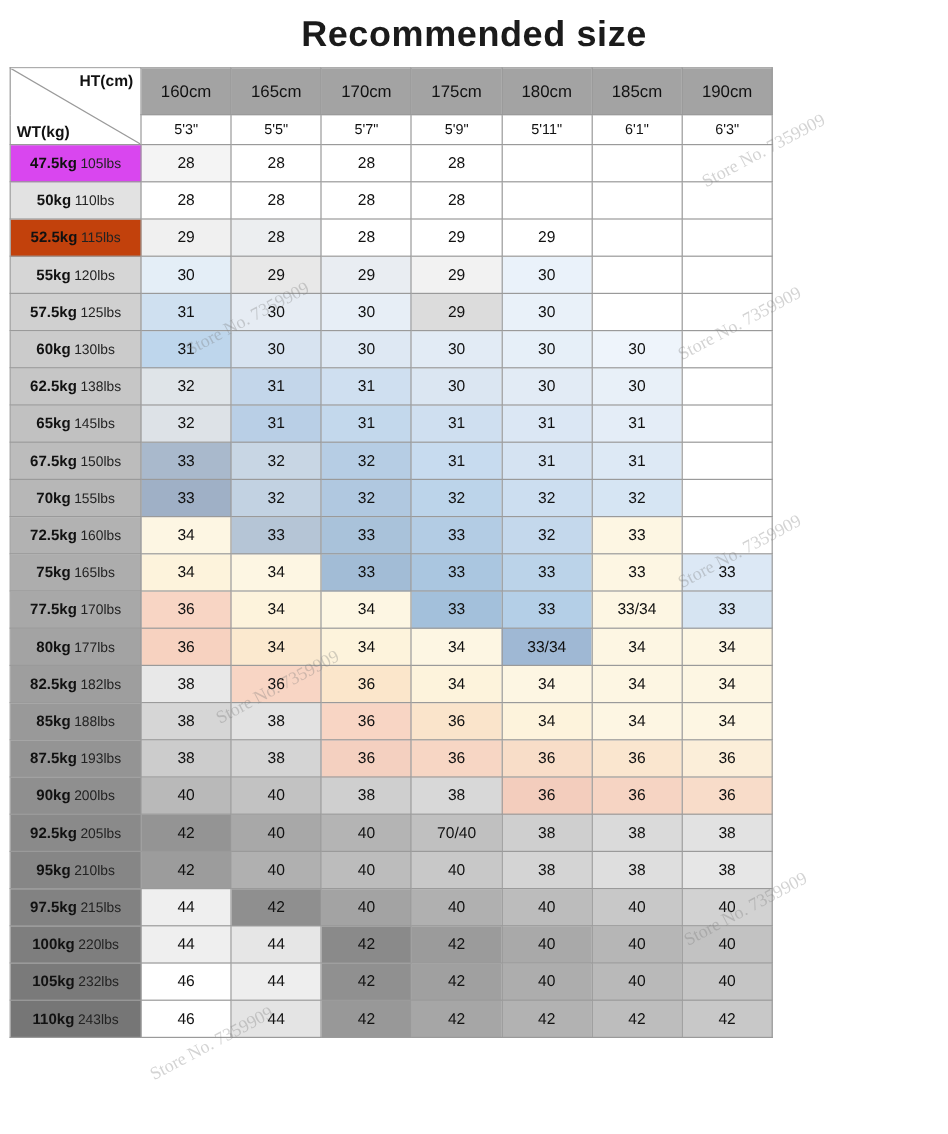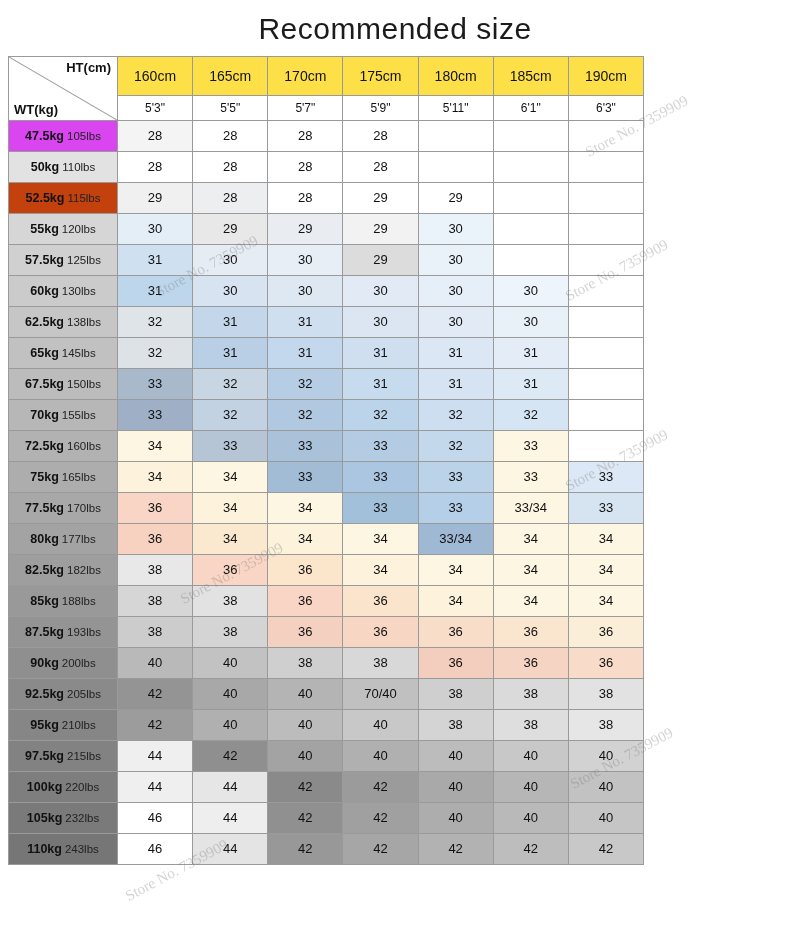--- a/index.html
+++ b/index.html
@@ -16,21 +16,21 @@
     overflow: hidden;
   }
   .page {
     width: 790px;
     box-sizing: border-box;
     padding: 0 8px;
   }
   .title {
     text-align: center;
     font-size: 30px;
-    font-weight: normal;
+    font-weight: bold;
     letter-spacing: 0.5px;
     margin: 12px 0 10px 0;
     color: #1b1b1b;
   }
   .subtitle {
     font-size: 11.5px;
     line-height: 16px;
     color: #333;
     margin: 0 0 12px 2px;
     max-width: 770px;
@@ -74,21 +74,21 @@
   .corner .wt {
     position: absolute;
     left: 5px;
     bottom: 3px;
     font-weight: bold;
     font-size: 13px;
   }
   th.hcm {
     font-weight: bold;
     font-size: 14px;
-    background: #fde047;
+    background: #a3a3a3;
     height: 38px !important;
   }
   td.hft {
     font-size: 12px;
     height: 24px !important;
     color: #222;
   }
   td.rowhead {
     text-align: left;
     padding-left: 4px;

